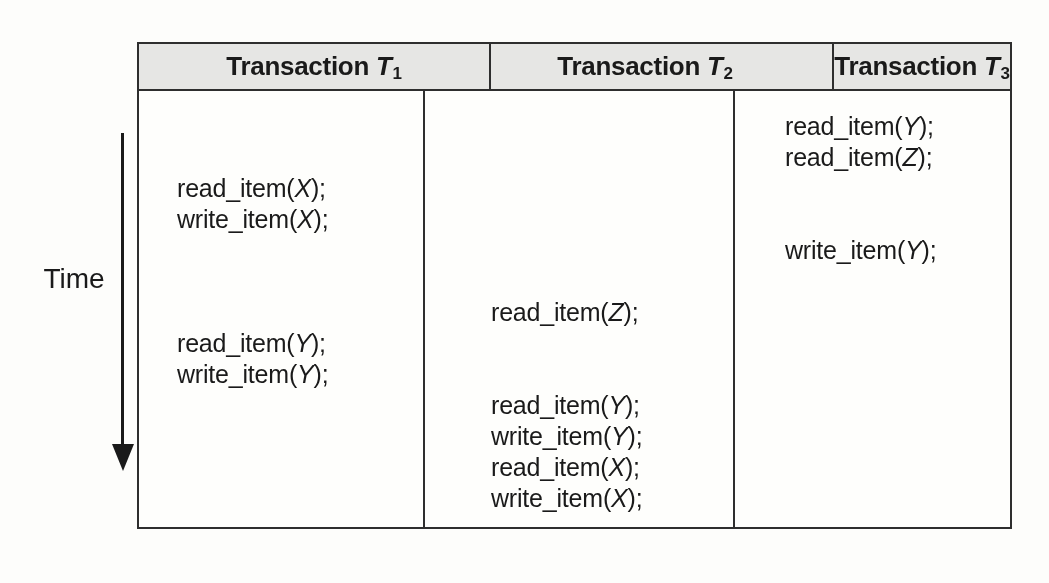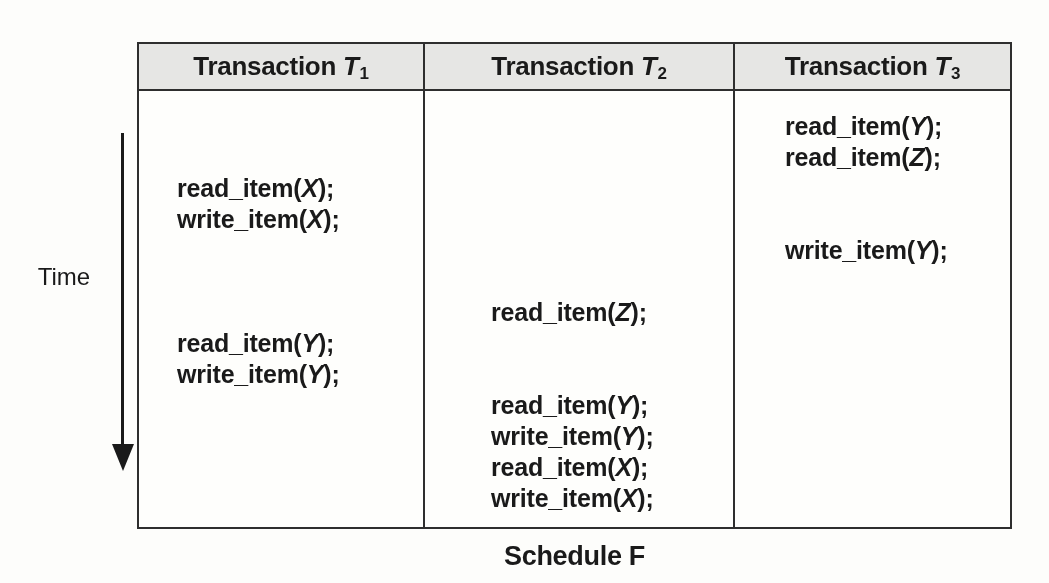--- a/index.html
+++ b/index.html
@@ -39,20 +39,21 @@
   }
   .header-cell {
     display: flex;
     align-items: center;
     justify-content: center;
     font-weight: bold;
     font-size: 26px;
     letter-spacing: -0.3px;
     box-sizing: border-box;
     white-space: pre;
+    margin-left: 33px;
   }
   .header-cell .tsym { font-style: italic; }
   .header-cell .tsub {
     font-style: normal;
     font-size: 17px;
     position: relative;
     top: 7px;
     margin-left: 1px;
   }
   .col-1h { width: 284px; }
@@ -65,31 +66,30 @@
   .body-col {
     position: relative;
     box-sizing: border-box;
   }
   .op {
     position: absolute;
     font-size: 25px;
     line-height: 31px;
     letter-spacing: -0.2px;
     white-space: pre;
-    font-weight: bold;
   }
   .op .var { font-style: italic; }
   
   .time-label {
     position: absolute;
-    left: 26px;
+    left: 36px;
     top: 263px;
     width: 76px;
     text-align: center;
-    font-size: 24px;
+    font-size: 28px;
   }
   .time-arrow-line {
     position: absolute;
     left: 121px;
     top: 133px;
     width: 3px;
     height: 313px;
     background: #1a1a1a;
   }
   .time-arrow-head {
@@ -148,15 +148,14 @@
         </div>
       <div class="body-col col-3h" id="col-2">
           <div class="op" style="top: 20px; left: 50px;"><span>read_item(</span><span class="var">Y</span><span>);</span></div>
           <div class="op" style="top: 51px; left: 50px;"><span>read_item(</span><span class="var">Z</span><span>);</span></div>
           <div class="op" style="top: 144px; left: 50px;"><span>write_item(</span><span class="var">Y</span><span>);</span></div>
         </div>
     </div>
 
   </div>
 
-  <div class="caption">Schedule F</div>
 
 </div>
 
 </body></html>

